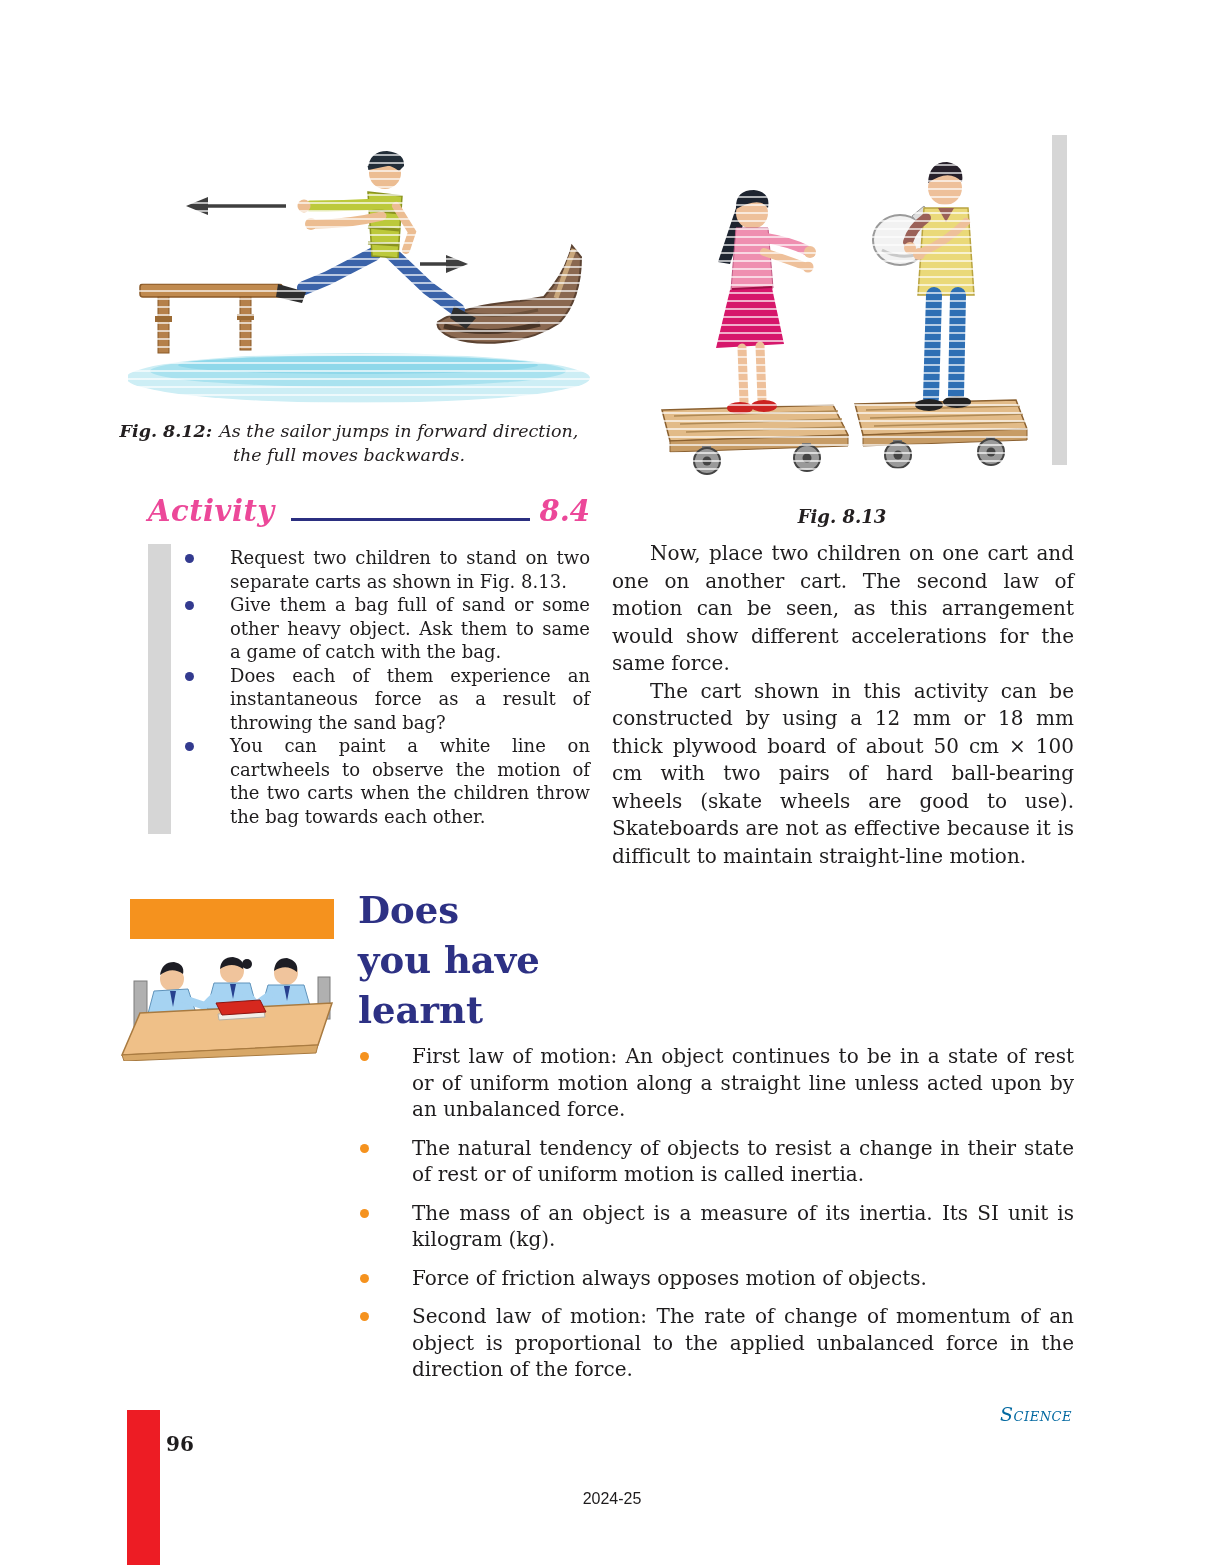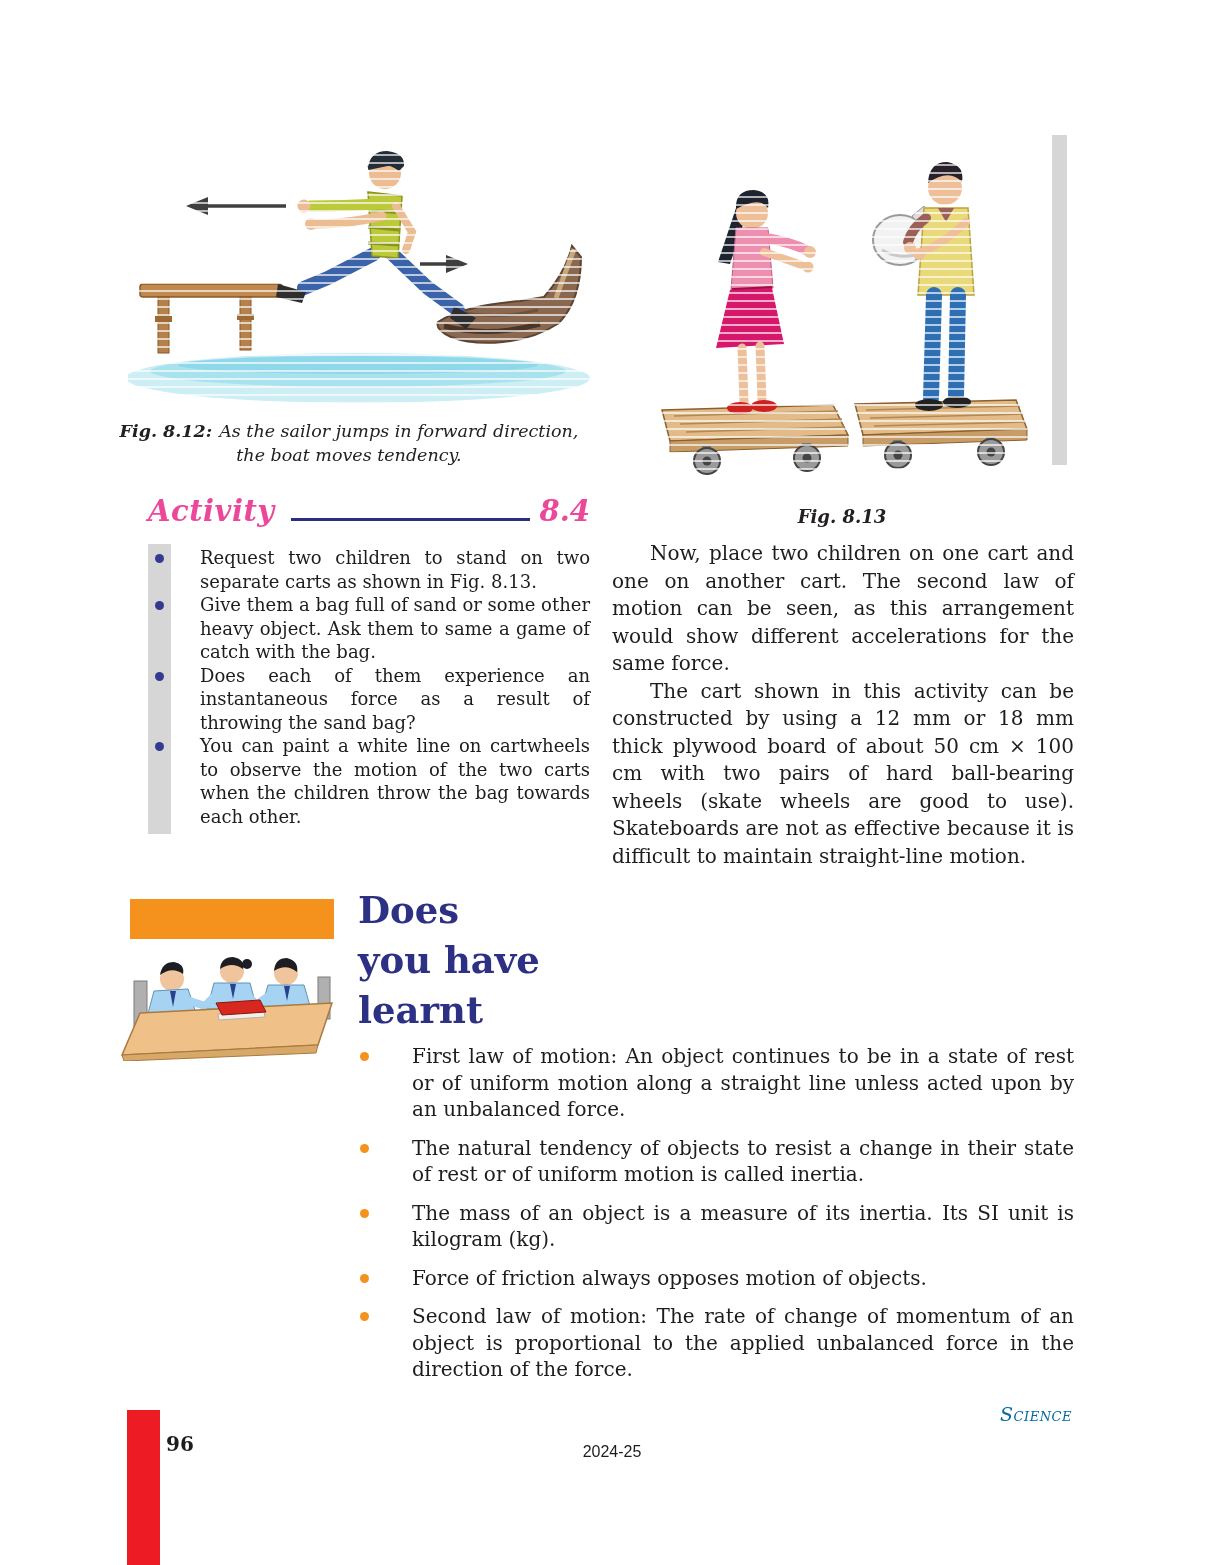--- a/index.html
+++ b/index.html
@@ -15,21 +15,21 @@
     font-style:italic;font-size:17.5px;line-height:24px;color:#242021;}
   .cap-label{font-weight:bold;margin-right:7px;}
   
   .activity{position:absolute;left:148px;top:494px;width:442px;}
   .activity-head{display:flex;align-items:flex-end;color:#ec4899;}
   .activity-word{font-size:29px;font-style:italic;font-weight:bold;letter-spacing:.5px;}
   .activity-rule{flex:1;border-bottom:3px solid #2b2f80;margin:0 10px 7px 16px;}
   .activity-num{font-size:29px;font-style:italic;font-weight:bold;}
   .activity-list{position:relative;margin-top:16px;padding:2px 0 6px;}
   .activity-list::before{content:"";position:absolute;left:0;top:0;bottom:0;width:23px;background:#d6d6d6;}
-  .activity-item{position:relative;padding-left:52px;font-size:18px;line-height:23.5px;text-align:justify;}
+  .activity-item{position:relative;padding-left:52px;font-size:18px;line-height:23.5px;text-align:justify;margin-left:30px;}
   .activity-item::before{content:"";position:absolute;left:7px;top:8px;width:9px;height:9px;border-radius:50%;background:#333a8f;}
   
   .fig813{position:absolute;left:650px;top:110px;width:388px;height:368px;}
   .vbar-right{position:absolute;left:1052px;top:135px;width:15px;height:330px;background:#d6d6d6;}
   .fig813-caption{position:absolute;left:612px;top:506px;width:460px;text-align:center;
     font-style:italic;font-weight:bold;font-size:18px;color:#242021;}
   
   .main-text{position:absolute;left:612px;top:540px;width:462px;font-size:20px;line-height:27.5px;text-align:justify;}
   .main-text p{margin:0;text-indent:38px;}
   
@@ -38,21 +38,21 @@
   .learnt-head{position:absolute;left:358px;top:885px;width:330px;font-size:37px;line-height:50px;
     font-weight:bold;color:#2d3184;}
   .learnt-list{position:absolute;left:350px;top:1043px;width:724px;}
   .learnt-item{position:relative;padding-left:62px;font-size:20px;line-height:26.5px;text-align:justify;margin-bottom:12px;}
   .learnt-item::before{content:"";position:absolute;left:10px;top:9px;width:9px;height:9px;border-radius:50%;background:#f5921e;}
   
   .page-num{position:absolute;left:166px;top:1402px;font-size:20px;font-weight:bold;color:#1e1c1d;margin-top:30px;}
   .footer-right{position:absolute;right:152px;top:1403px;font-size:19px;font-style:italic;
     font-variant:small-caps;letter-spacing:.5px;color:#0369a1;}
   .red-bar{position:absolute;left:127px;top:1410px;width:33px;height:155px;background:#ed1c24;}
-  .year{position:absolute;left:0;top:1443px;width:100%;text-align:center;font-size:16px;
+  .year{position:absolute;left:0;top:1490px;width:100%;text-align:center;font-size:16px;
     font-family:"Liberation Sans", sans-serif;color:#1e1c1d;}
 </style>
 </head>
 <body>
 
 <div class="page">
 
   <div class="fig812">
     <svg viewBox="0 0 462 294" width="462" height="294">
 
@@ -109,21 +109,21 @@
         <circle cx="257" cy="57" r="16" fill="#ecbd92"></circle>
         <path d="M240 52 Q242 35 259 35 Q277 37 276 50 L271 55 Q257 44 240 52 Z" fill="#222d38"></path>
         <path d="M240 52 L264 47" stroke="#222d38" stroke-width="4"></path>
       </g>
     </svg>
     <div class="stripes"></div>
   </div>
 
   <div class="fig812-caption">
     <div><span class="cap-label">Fig. 8.12:</span><span>As the sailor jumps in forward direction,</span></div>
-    <div>the boat moves tendency.</div>
+    <div>the full moves backwards.</div>
   </div>
 
   <div class="fig813">
     <svg viewBox="0 0 388 368" width="388" height="368">
 
       <g>
         <polygon points="12,300 183,295 198,325 20,331" fill="#e2bb88" stroke="#8a6030" stroke-width="1.5"></polygon>
         <path d="M24 306 L188 301 M30 314 L192 309 M36 322 L195 317" stroke="#b08a55" stroke-width="1.5" fill="none"></path>
         <polygon points="20,331 198,325 198,336 20,342" fill="#c79c66" stroke="#8a6030" stroke-width="1"></polygon>
         <rect x="52" y="336" width="9" height="9" fill="#777"></rect>

